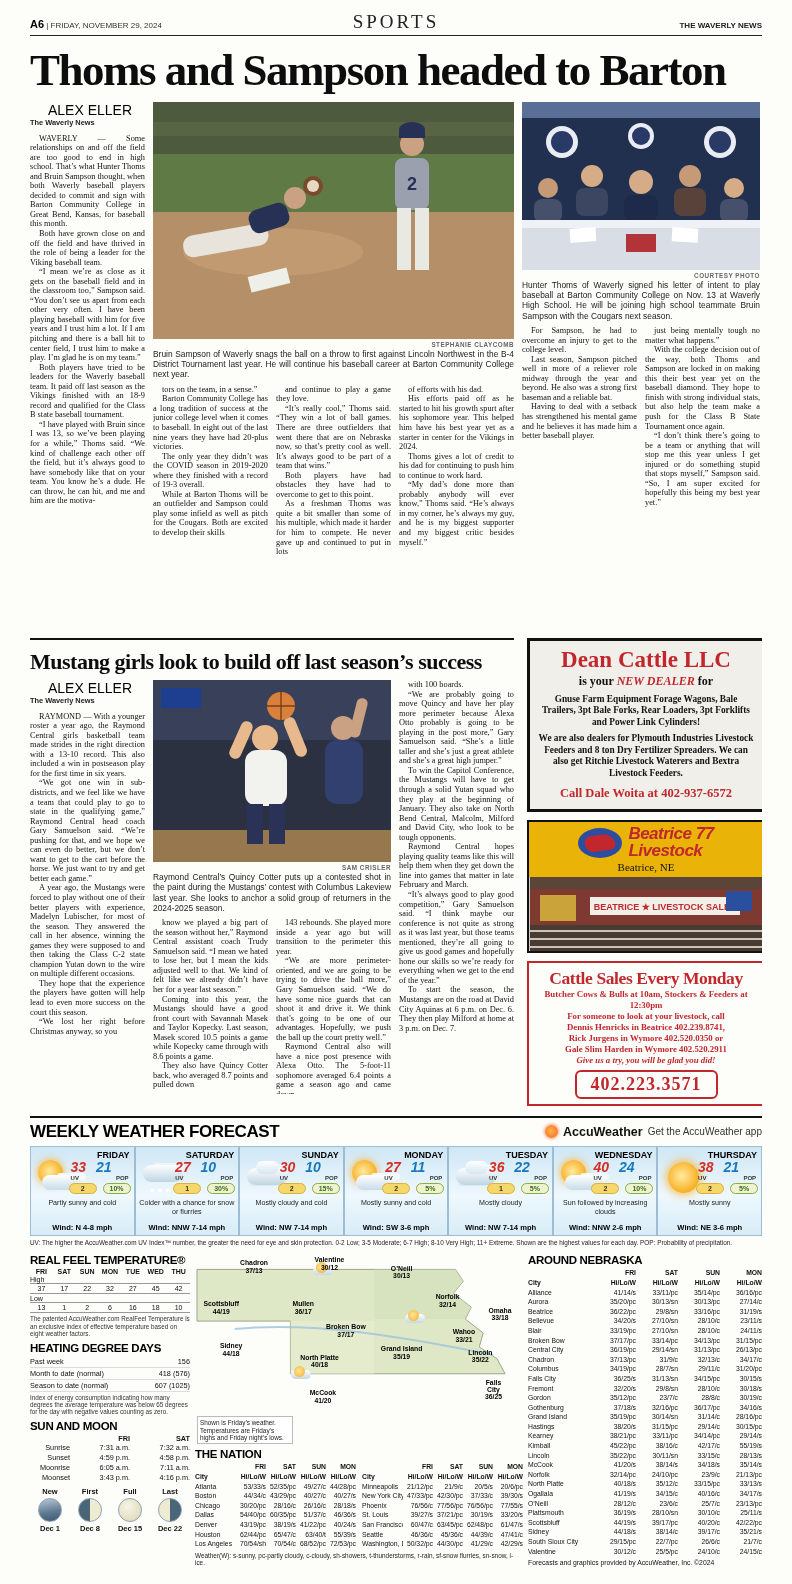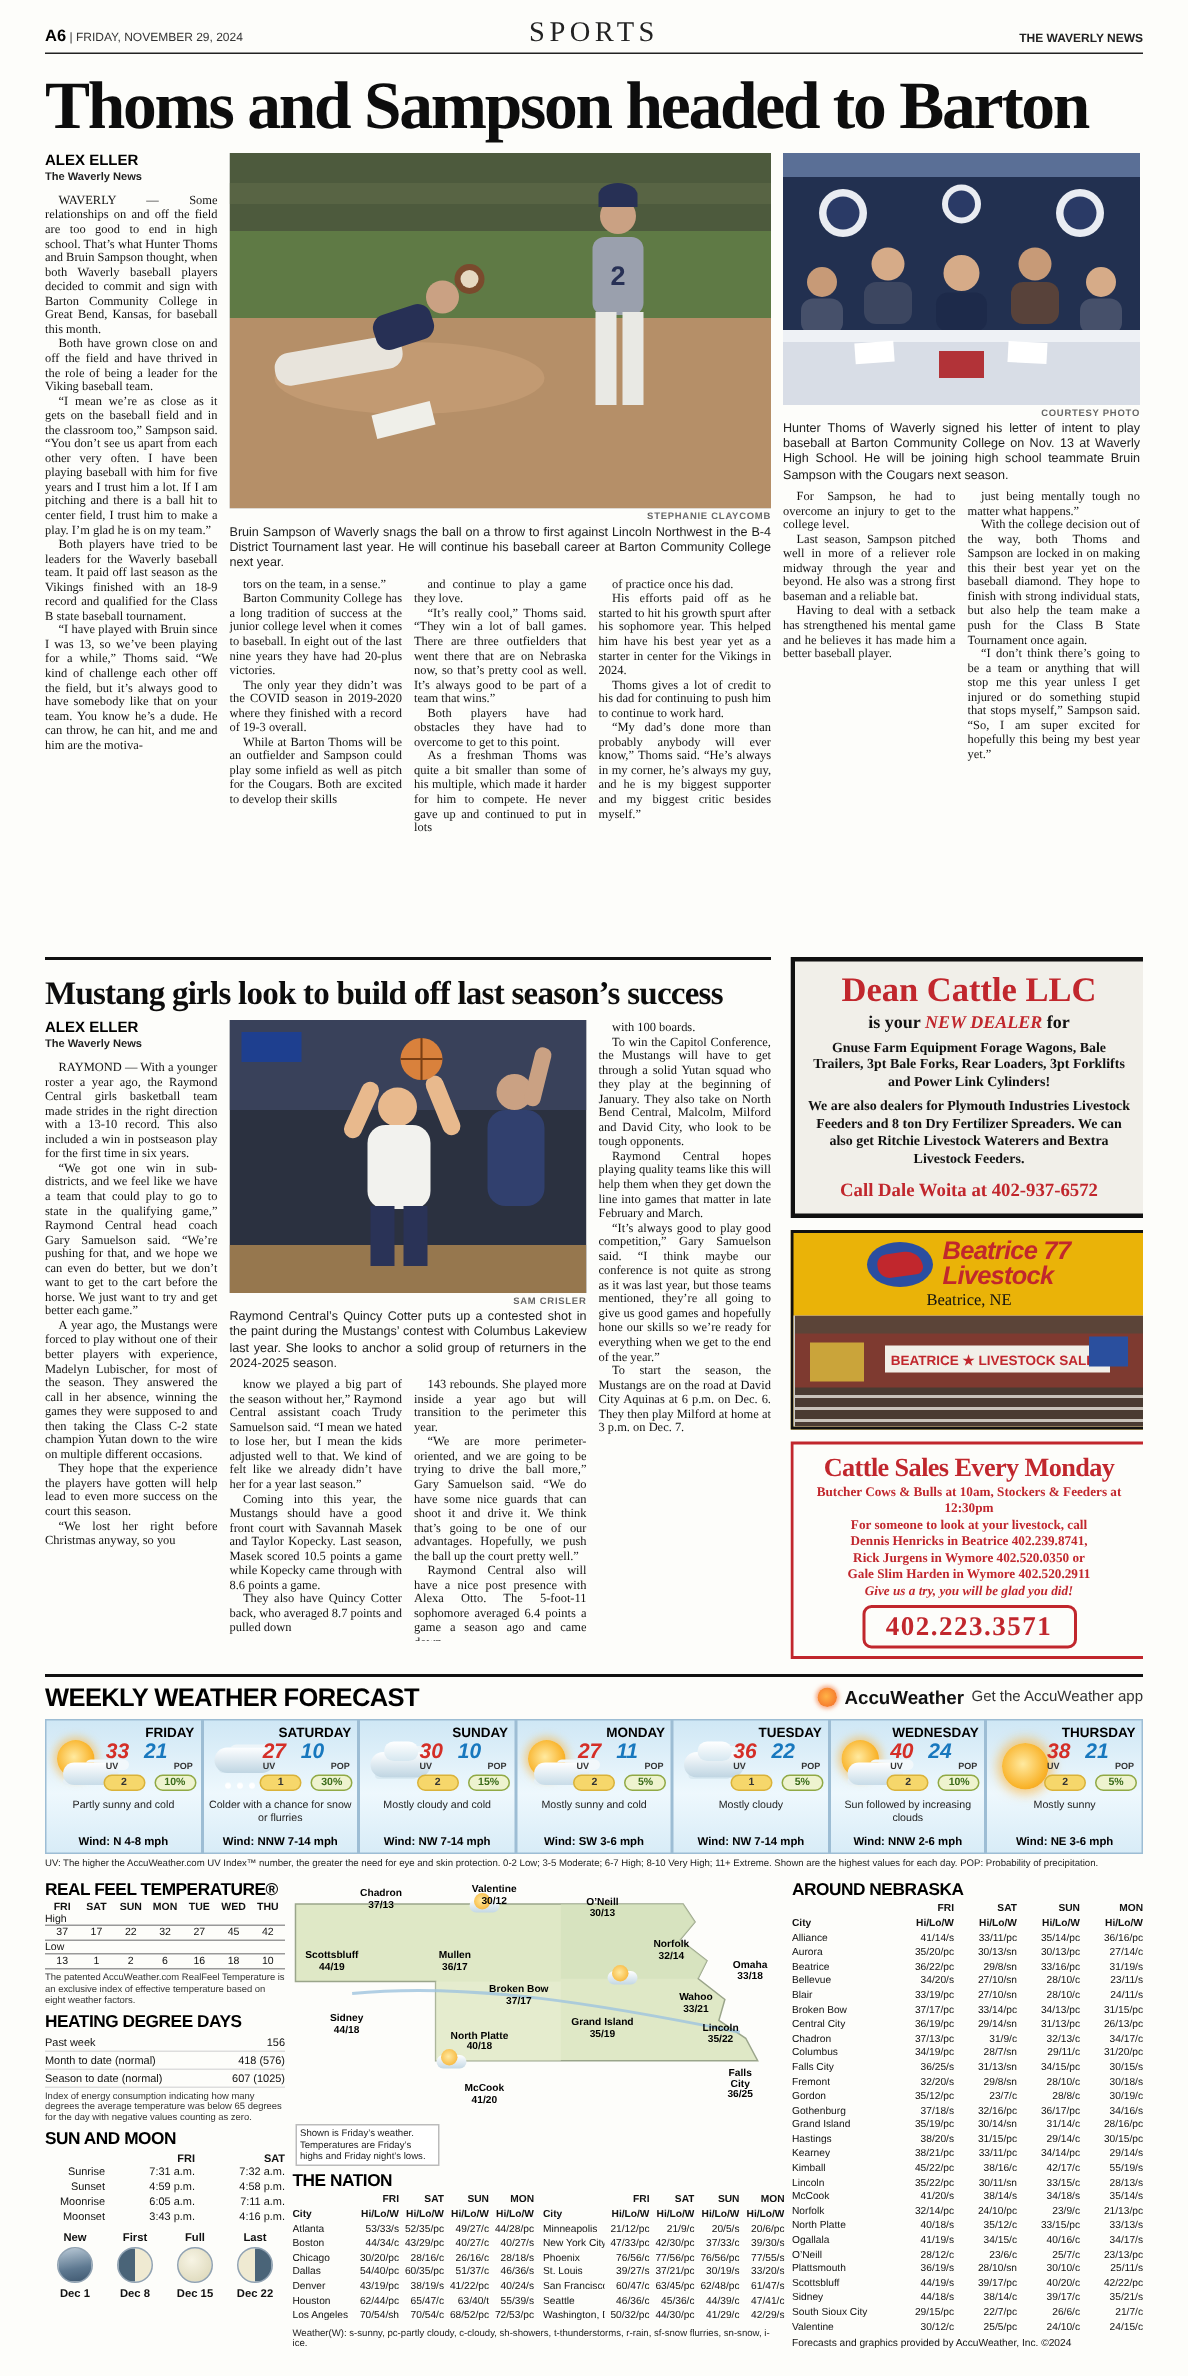--- a/index.html
+++ b/index.html
@@ -20,21 +20,21 @@
   .headline1{font-size:45px;line-height:1.02;font-weight:bold;letter-spacing:-1.5px;margin:12px 0 8px;color:#0d0d0d;}
   .headline2{font-size:22px;line-height:1.05;font-weight:bold;letter-spacing:-0.5px;margin:6px 0 7px;color:#0d0d0d;}
 
   
   .art1{display:flex;gap:8px;height:526px;overflow:hidden;}
   .art2wrap{display:flex;gap:13px;margin-top:10px;height:468px;overflow:hidden;}
   .art2main{width:484px;border-top:2px solid #111;padding-top:4px;}
   .art2cols{display:flex;gap:8px;height:428px;overflow:hidden;}
   .ncol{width:115px;flex:0 0 115px;font-size:8.3px;line-height:9.55px;text-align:justify;overflow:hidden;}
   .ncol p{margin:0;text-indent:9px;}
-  .byline{font-family:"Liberation Sans",sans-serif;font-weight:bold;font-size:10px;line-height:1.15;color:#000;}
+  .byline{font-family:"Liberation Sans",sans-serif;font-weight:normal;font-size:14px;line-height:1.15;color:#000;margin-left:18px;}
   .byorg{font-family:"Liberation Sans",sans-serif;font-weight:bold;font-size:7.4px;color:#222;margin-bottom:6px;}
   .mid3{width:361px;flex:0 0 361px;}
   .right2{width:238px;flex:0 0 238px;}
   .mid2{width:238px;flex:0 0 238px;}
   .photo-credit{font-family:"Liberation Sans",sans-serif;font-size:6.3px;font-weight:bold;color:#666;
                 text-align:right;letter-spacing:.5px;margin:2px 0 1px;}
   .photo-caption{font-family:"Liberation Sans",sans-serif;font-size:8.4px;line-height:10.3px;color:#222;text-align:justify;}
   .cols-under{display:flex;gap:8px;margin-top:5px;overflow:hidden;}
   .photo-frame{background:#ccc;overflow:hidden;line-height:0;}
 
@@ -210,21 +210,21 @@
             <p>The only year they didn’t was the COVID season in 2019-2020 where they finished with a record of 19-3 overall.</p>
             <p>While at Barton Thoms will be an outfielder and Sampson could play some infield as well as pitch for the Cougars. Both are excited to develop their skills</p>
           </div>
         <div class="ncol">
             <p>and continue to play a game they love.</p>
             <p>“It’s really cool,” Thoms said. “They win a lot of ball games. There are three outfielders that went there that are on Nebraska now, so that’s pretty cool as well. It’s always good to be part of a team that wins.”</p>
             <p>Both players have had obstacles they have had to overcome to get to this point.</p>
             <p>As a freshman Thoms was quite a bit smaller than some of his multiple, which made it harder for him to compete. He never gave up and continued to put in lots</p>
           </div>
         <div class="ncol">
-            <p>of practice once his dad.</p>
+            <p>of efforts with his dad.</p>
             <p>His efforts paid off as he started to hit his growth spurt after his sophomore year. This helped him have his best year yet as a starter in center for the Vikings in 2024.</p>
             <p>Thoms gives a lot of credit to his dad for continuing to push him to continue to work hard.</p>
             <p>“My dad’s done more than probably anybody will ever know,” Thoms said. “He’s always in my corner, he’s always my guy, and he is my biggest supporter and my biggest critic besides myself.”</p>
           </div>
       </div>
     </div>
     <div class="right2">
       <div class="photo-frame">
         <svg width="238" height="168" viewBox="0 0 238 168">
           <rect width="238" height="168" fill="#223050"></rect>
@@ -318,20 +318,21 @@
               </div>
             <div class="ncol">
                 <p>143 rebounds. She played more inside a year ago but will transition to the perimeter this year.</p>
                 <p>“We are more perimeter-oriented, and we are going to be trying to drive the ball more,” Gary Samuelson said. “We do have some nice guards that can shoot it and drive it. We think that’s going to be one of our advantages. Hopefully, we push the ball up the court pretty well.”</p>
                 <p>Raymond Central also will have a nice post presence with Alexa Otto. The 5-foot-11 sophomore averaged 6.4 points a game a season ago and came down</p>
               </div>
           </div>
         </div>
         <div class="ncol">
             <p>with 100 boards.</p>
+            <p>“We are probably going to move Quincy and have her play more perimeter because Alexa Otto probably is going to be playing in the post more,” Gary Samuelson said. “She’s a little taller and she’s just a great athlete and she’s a great high jumper.”</p>
             <p>To win the Capitol Conference, the Mustangs will have to get through a solid Yutan squad who they play at the beginning of January. They also take on North Bend Central, Malcolm, Milford and David City, who look to be tough opponents.</p>
             <p>Raymond Central hopes playing quality teams like this will help them when they get down the line into games that matter in late February and March.</p>
             <p>“It’s always good to play good competition,” Gary Samuelson said. “I think maybe our conference is not quite as strong as it was last year, but those teams mentioned, they’re all going to give us good games and hopefully hone our skills so we’re ready for everything when we get to the end of the year.”</p>
             <p>To start the season, the Mustangs are on the road at David City Aquinas at 6 p.m. on Dec. 6. They then play Milford at home at 3 p.m. on Dec. 7.</p>
           </div>
       </div>
     </div>
 
     <div class="rail">
       <div class="ad-dean">

